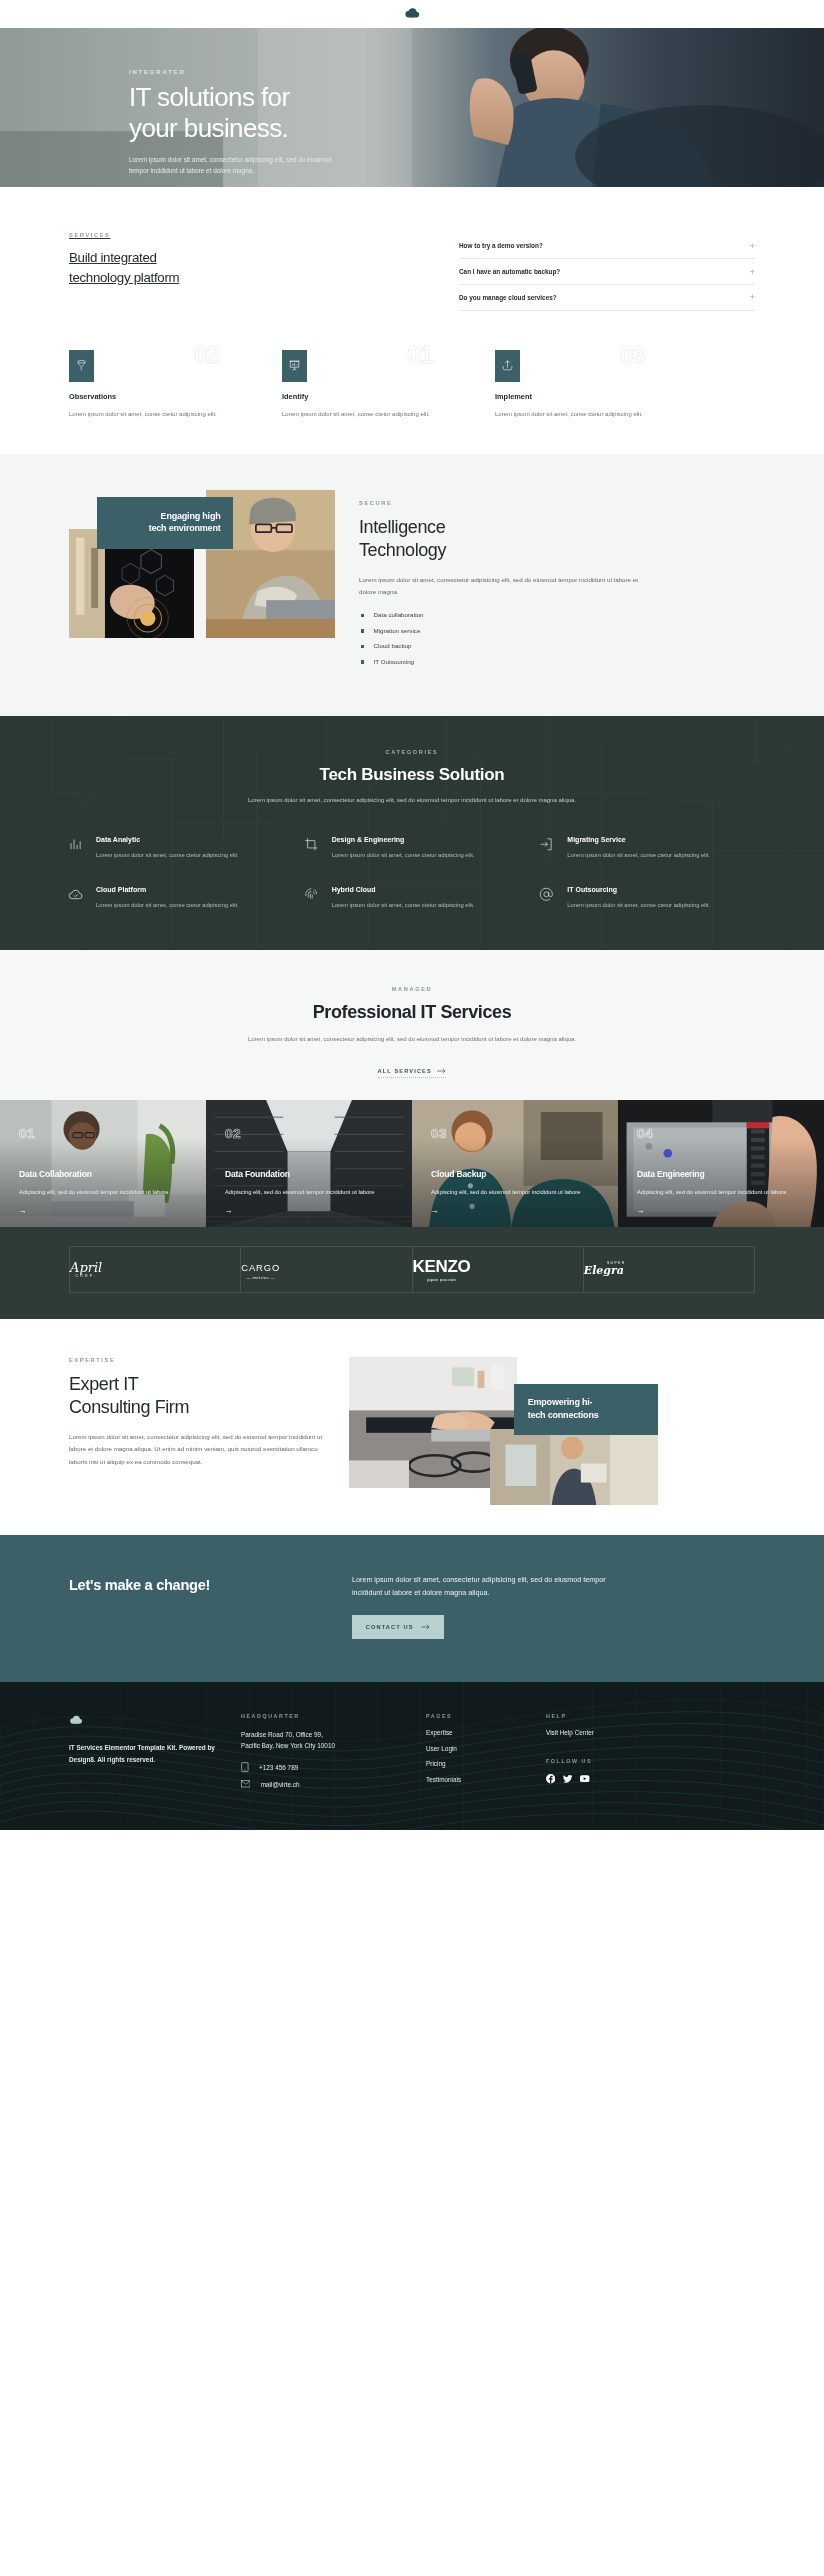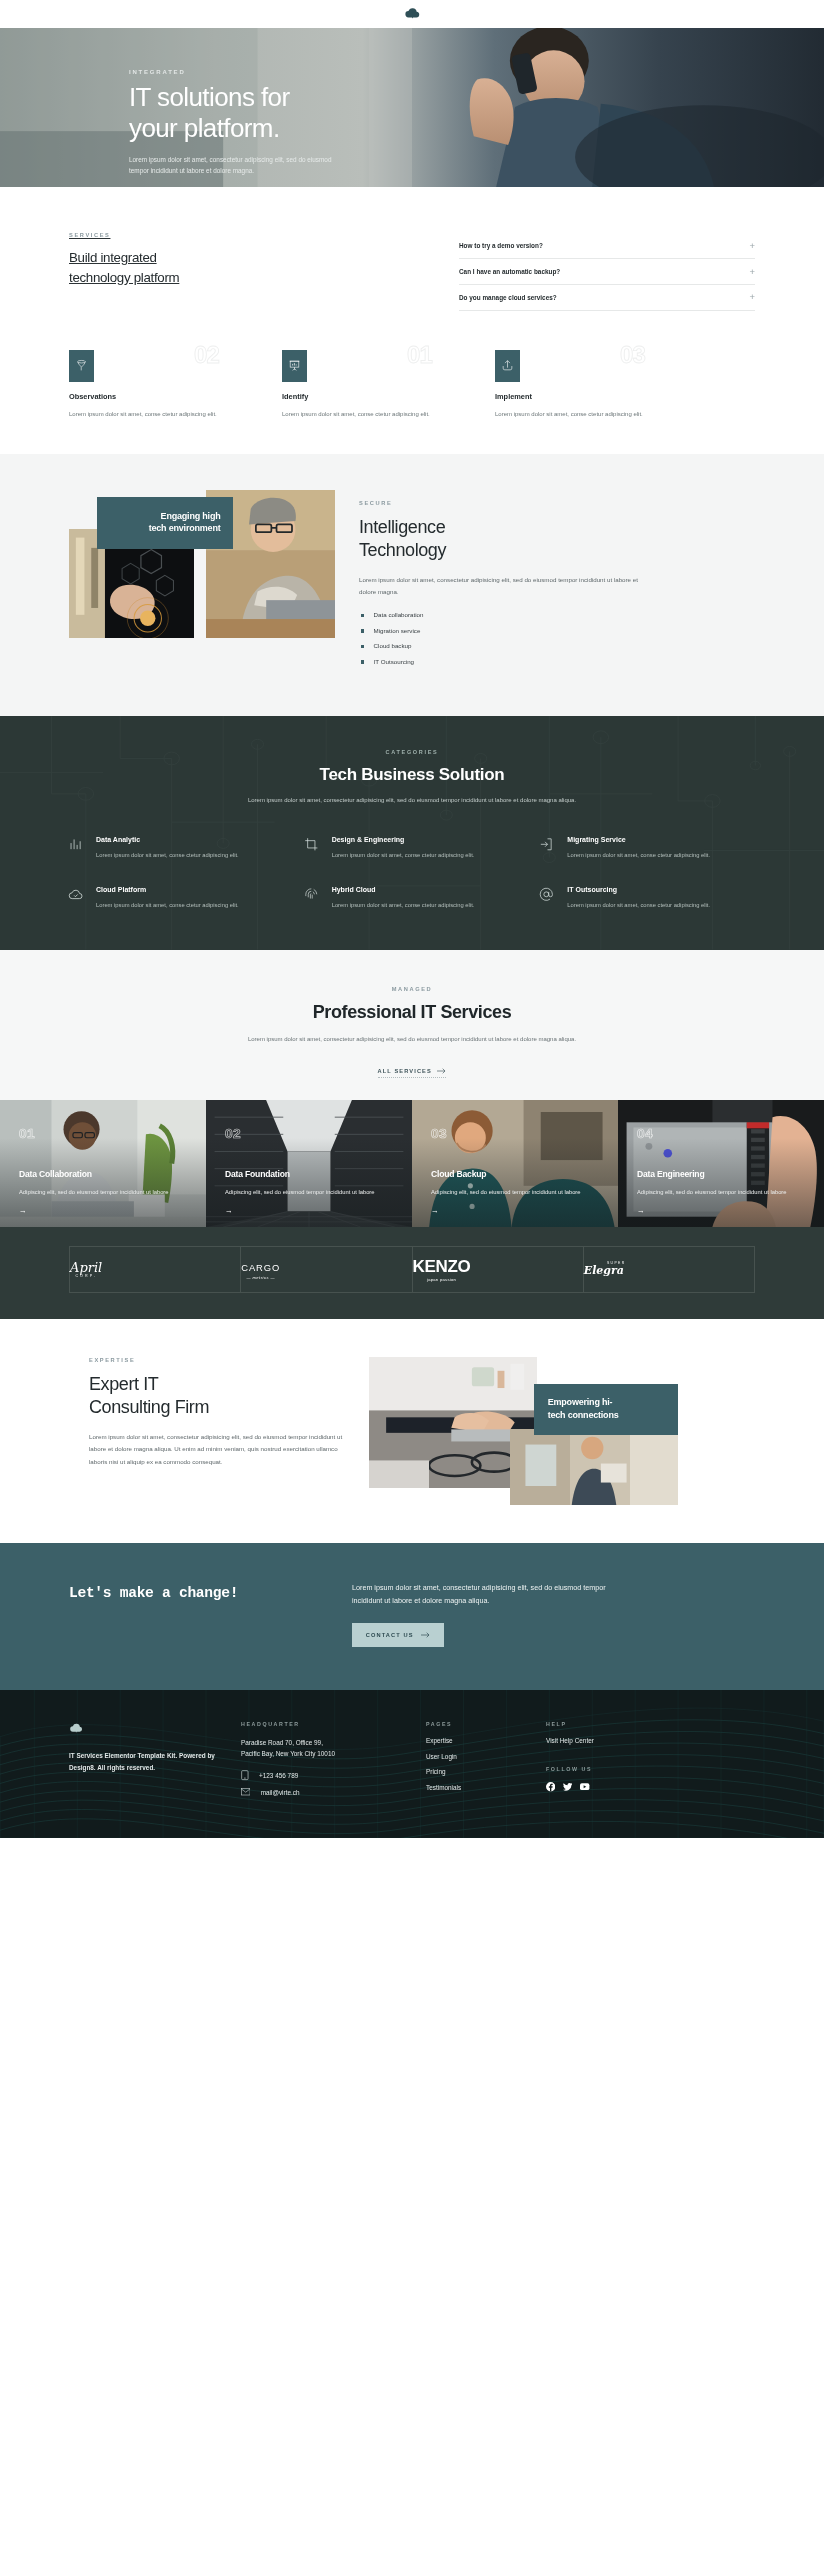--- a/index.html
+++ b/index.html
@@ -167,35 +167,35 @@
   .brand-cargo b { font-weight: 400; font-size: 9.4px; letter-spacing: 0.9px; }
   .brand-cargo small { display:block; font-style:italic; font-size:4px; letter-spacing:0.5px; margin-top:0.9px;}
   .brand-kenzo { text-align:center; }
   .brand-kenzo b { font-weight: 700; font-size: 17px; letter-spacing: -0.3px; }
   .brand-kenzo small { display:block; font-size:4.1px; letter-spacing:0.3px; margin-top:0.9px; }
   .brand-elegra { text-align:center; position:relative; }
   .brand-elegra b { font-family:"DejaVu Serif", serif; font-style:italic; font-size: 11px; font-weight:700; }
   .brand-elegra small { position:absolute; top:-0.9px; right:-1.7px; font-size:3.4px; letter-spacing:1.4px; }
 
   
-  .sec-expert { background: #fff; padding: 38px 69px 38px; display:flex; gap: 22px; margin-left: 20px; }
+  .sec-expert { background: #fff; padding: 38px 69px 30px; display:flex; gap: 22px; }
   .expert-left { width: 258px; }
   .expert-p { font-size: 6.2px; line-height: 2; color: #5f686b; }
   .expert-media { position: relative; width: 309px; height: 148px; }
   .photo-desk { position:absolute; left: 0; top: 0; width: 168px; height: 131px; }
   .photo-person { position:absolute; right: 0; bottom: 0; width: 168px; height: 76px; }
   .badge-overlay2 {
     position: absolute; right: 0; top: 27.5px; width: 144px; z-index: 3;
     background: #3c6068; color:#fff; padding: 12px 13.7px 13px;
     font-size: 9px; line-height: 1.42; font-weight: 700; letter-spacing:-0.2px;
   }
 
   
   .sec-cta { background: #3c6068; padding: 39px 69px 43px; display:flex; gap: 34px; }
-  .cta-title { font-size: 14.6px; font-weight: 700; color:#fff; width: 249px; letter-spacing: -0.3px; padding-top: 3.4px; font-family: Liberation Mono, monospace; }
+  .cta-title { font-size: 14.6px; font-weight: 700; color:#fff; width: 249px; letter-spacing: -0.3px; padding-top: 3.4px; }
   .cta-right { width: 283px; }
   .cta-p { font-size: 7.2px; line-height: 1.75; color: #eef3f3; margin-bottom: 16.3px; }
   .btn-light {
     background: #b9d0d1; color: #2d4a50; border: none; cursor: pointer;
     font-size: 5.7px; letter-spacing: 1.1px; font-weight: 700; text-transform: uppercase;
     padding: 8.6px 13.7px; display: inline-flex; align-items: center; gap: 7.7px;
     font-family: inherit;
   }
 
   
@@ -266,21 +266,21 @@
         <ellipse cx="820" cy="150" rx="150" ry="60" fill="#1d262d" opacity=".55"></ellipse>
         <rect x="0" y="0" width="300" height="185" fill="#8d9693" opacity=".25"></rect>
         <rect x="0" y="120" width="260" height="65" fill="#5d6a6b" opacity=".45"></rect>
       </svg>
     </div>
     <div class="hero-inner">
       <div class="hero-copy">
         <div class="eyebrow">INTEGRATED</div>
         <h1 class="hero-title">
           <span>IT solutions for</span><br>
-          <span>your platform.</span>
+          <span>your business.</span>
         </h1>
         <p class="hero-sub">Lorem ipsum dolor sit amet, consectetur adipiscing elit, sed do eiusmod tempor incididunt ut labore et dolore magna.</p>
 
       </div>
     </div>
   </section>
 
   <section class="sec-services">
     <div class="services-top">
       <div class="services-left">

